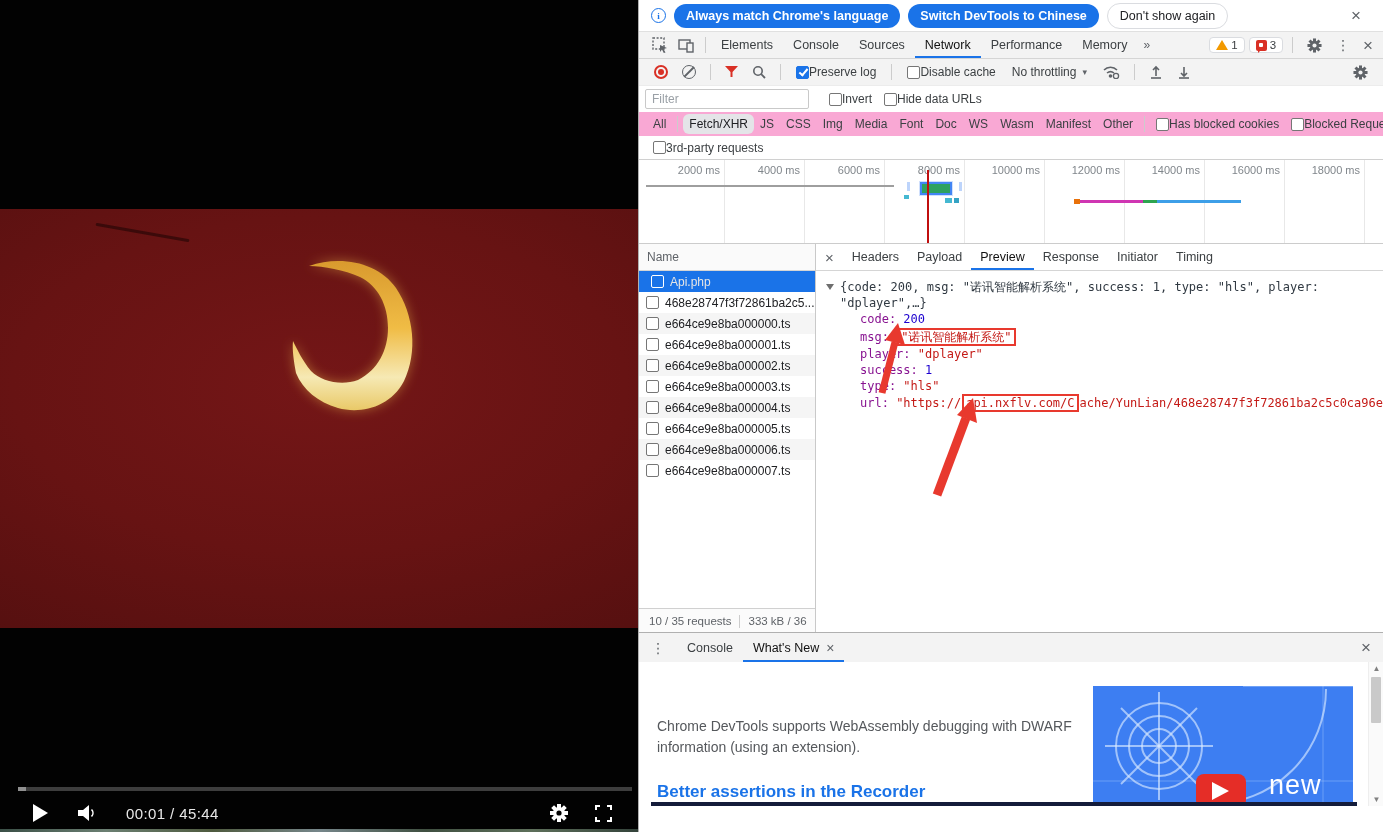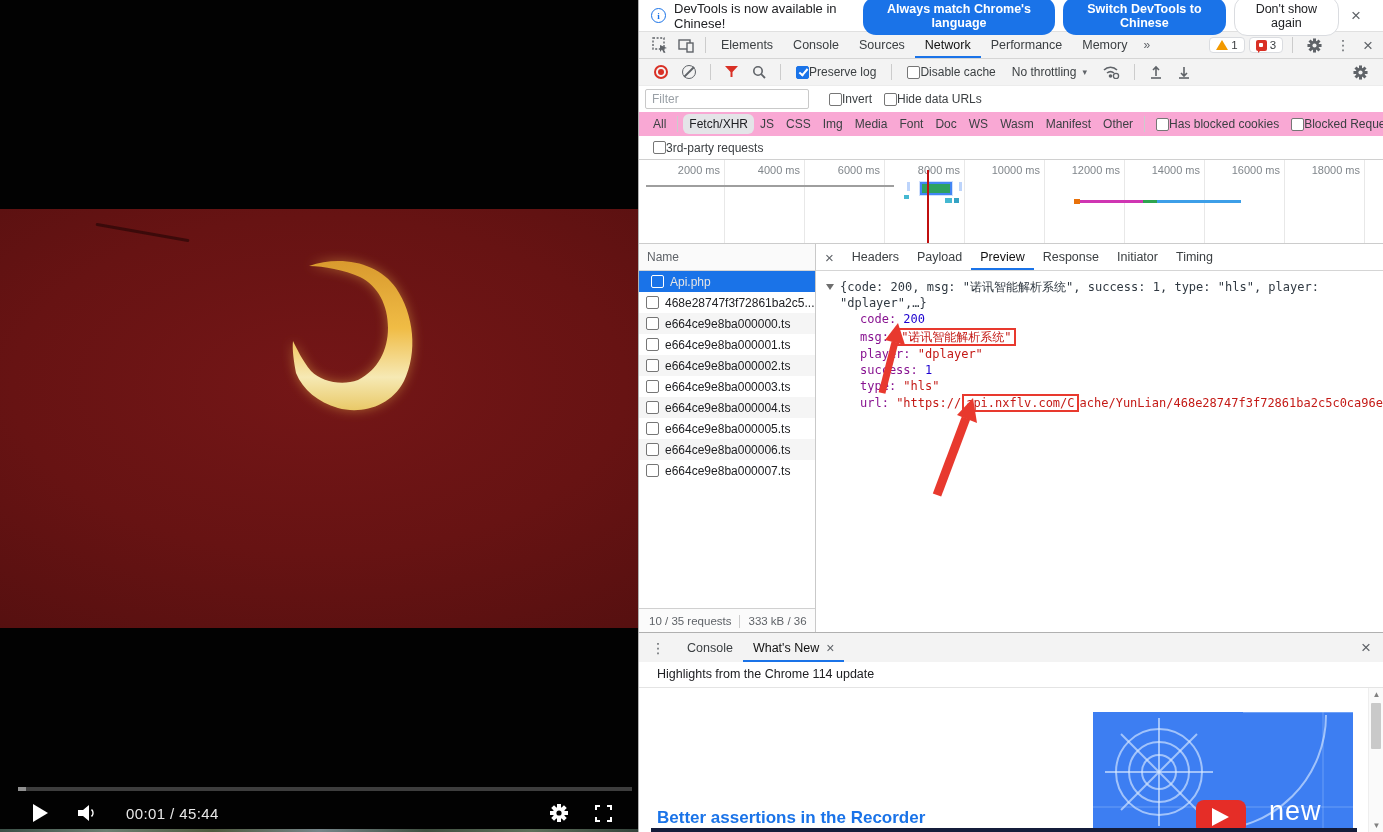--- a/index.html
+++ b/index.html
@@ -202,21 +202,20 @@
         </div>
       </div>
     </div>
     <div class="vp-bottomstrip"></div>
   </section>
 
   <section class="devtools">
 
     <div class="dt-banner row">
       <span class="info-icon">i</span>
-      <span>DevTools is now available in Chinese!</span>
       <button class="banner-btn">Always match Chrome's language</button>
       <button class="banner-btn">Switch DevTools to Chinese</button>
       <button class="banner-btn plain">Don't show again</button>
       <button class="x-btn">×</button>
     </div>
 
     <div class="dt-tabs row">
       <span class="tb-icon">
         <svg width="16" height="16" viewBox="0 0 16 16">
           <rect x="1" y="1" width="11" height="11" fill="none" stroke="#5f6368" stroke-width="1.4" stroke-dasharray="2,1.6"></rect>
@@ -513,22 +512,22 @@
         <span class="menu-dots">⋮</span>
         <span class="drawer-tab">
           <span>Console</span>
         </span>
         <span class="drawer-tab active">
           <span>What's New</span>
           <span class="tab-x">×</span>
         </span>
         <button class="x-btn">×</button>
       </div>
-      <div class="drawer-header">Highlights from the Chrome 114 update</div>
       <div class="drawer-content">
+        <div class="wn-body">Chrome DevTools supports WebAssembly debugging with DWARF information (using an extension).</div>
         <div class="wn-title t2">Better assertions in the Recorder</div>
         <div class="wn-thumb">
           <svg width="260" height="118" viewBox="0 0 260 118">
             <rect width="260" height="118" fill="#3d7ef2"></rect>
             <g stroke="rgba(215,232,255,0.65)" stroke-width="2" fill="none">
               <circle cx="66" cy="60" r="17"></circle>
               <circle cx="66" cy="60" r="30"></circle>
               <circle cx="66" cy="60" r="43"></circle>
               <line x1="28" y1="22" x2="104" y2="98"></line>
               <line x1="104" y1="22" x2="28" y2="98"></line>

